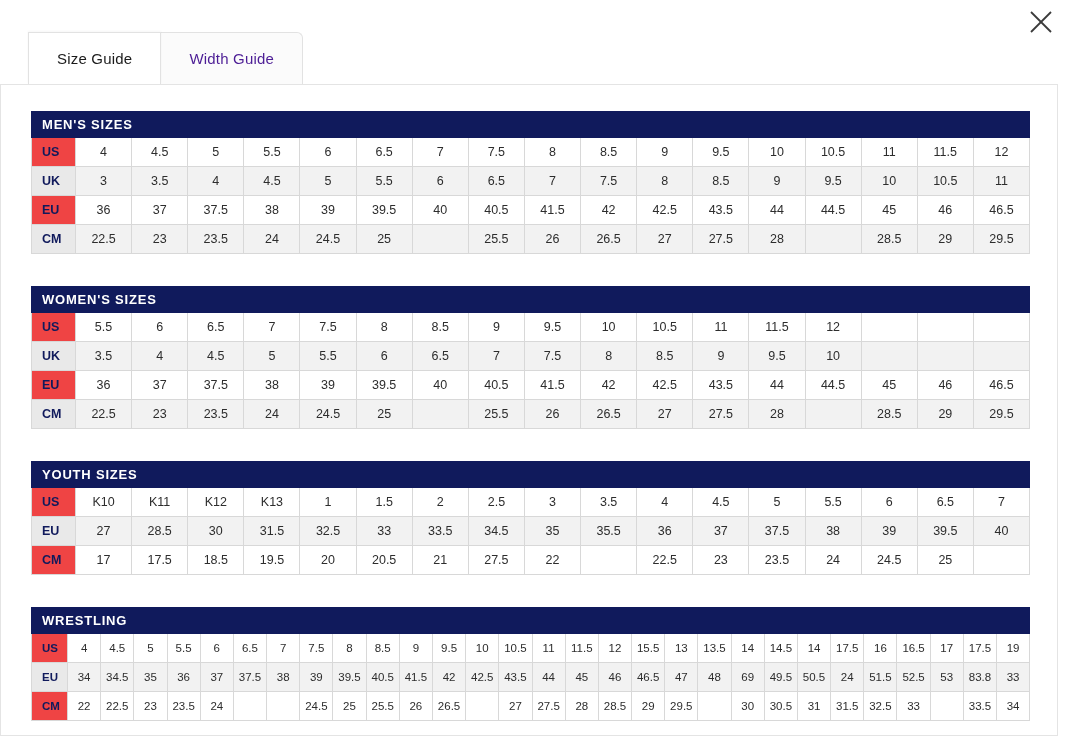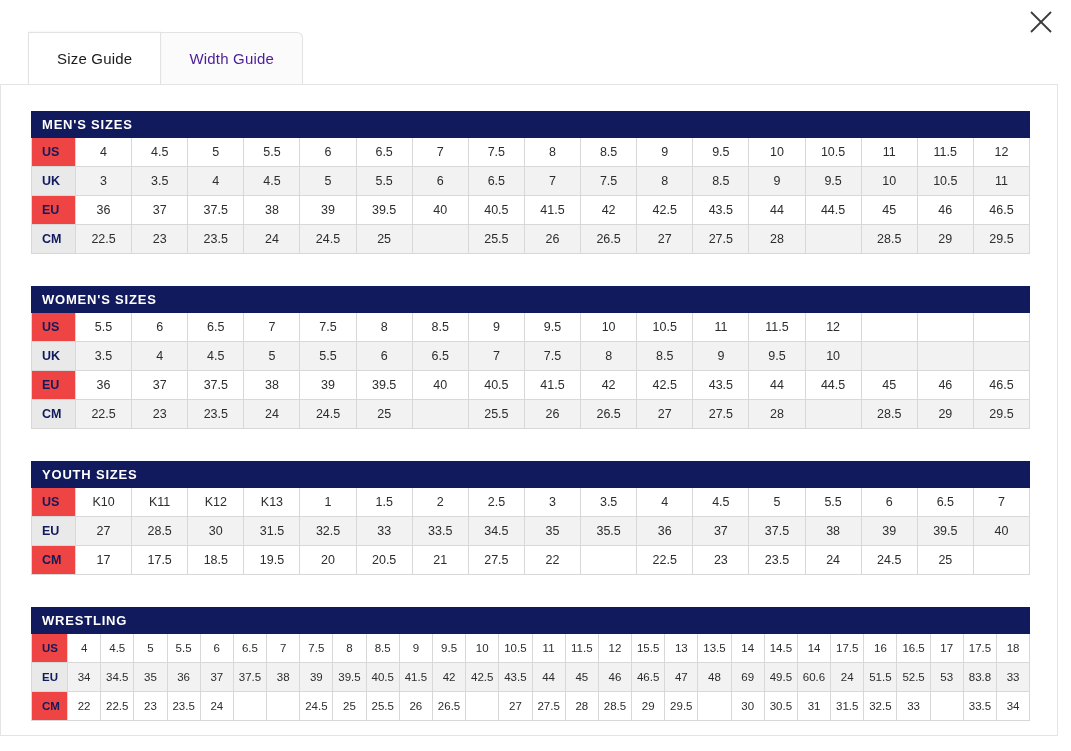--- a/index.html
+++ b/index.html
@@ -557,21 +557,21 @@
               <td>13</td>
               <td>13.5</td>
               <td>14</td>
               <td>14.5</td>
               <td>14</td>
               <td>17.5</td>
               <td>16</td>
               <td>16.5</td>
               <td>17</td>
               <td>17.5</td>
-              <td>18</td>
+              <td>19</td>
             </tr>
             <tr class="shaded">
               <td class="rowlabel">EU</td>
               <td>34</td>
               <td>34.5</td>
               <td>35</td>
               <td>36</td>
               <td>37</td>
               <td>37.5</td>
               <td>38</td>
@@ -583,21 +583,21 @@
               <td>42.5</td>
               <td>43.5</td>
               <td>44</td>
               <td>45</td>
               <td>46</td>
               <td>46.5</td>
               <td>47</td>
               <td>48</td>
               <td>69</td>
               <td>49.5</td>
-              <td>60.6</td>
+              <td>50.5</td>
               <td>24</td>
               <td>51.5</td>
               <td>52.5</td>
               <td>53</td>
               <td>83.8</td>
               <td>33</td>
             </tr>
             <tr>
               <td class="rowlabel">CM</td>
               <td>22</td>

